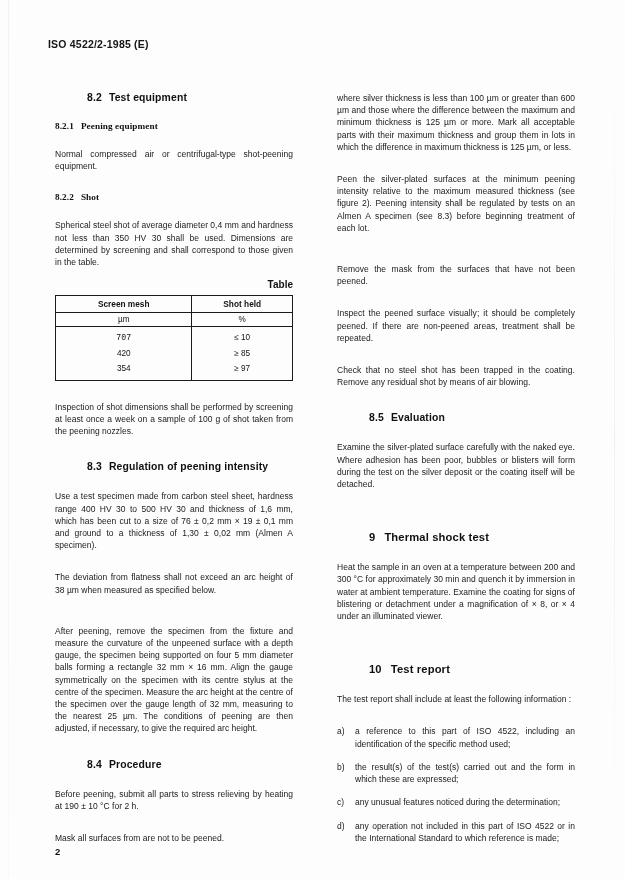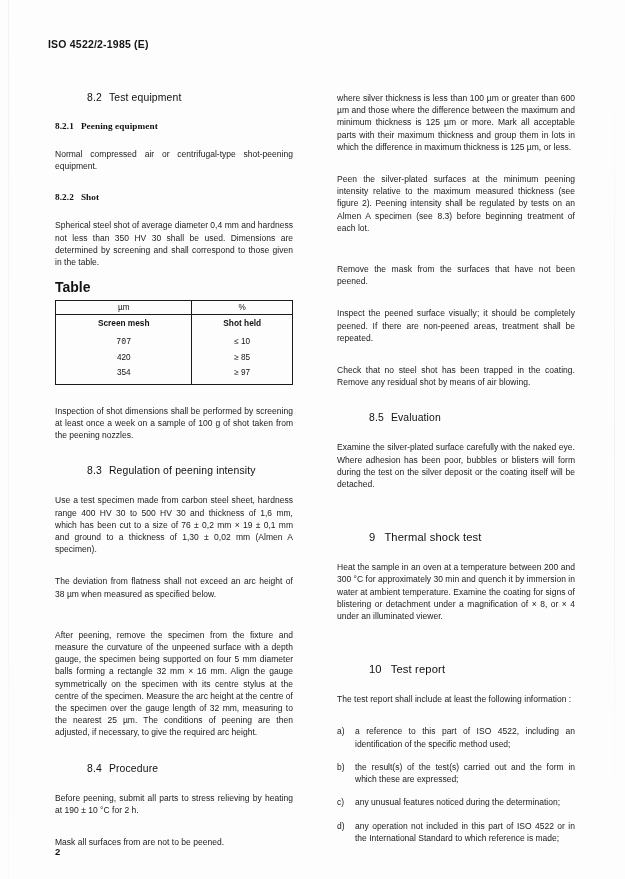--- a/index.html
+++ b/index.html
@@ -50,21 +50,21 @@
     top: 92px;
     width: 520px;
     display: flex;
     gap: 44px;
   }
   .col {
     width: 238px;
   }
   h2.sec {
     font-size: 10.4px;
-    font-weight: normal;
+    font-weight: bold;
     margin: 0 0 9px 0;
     letter-spacing: 0.15px;
     color: #101010;
     padding-left: 32px;
   }
   h3.subsec {
     font-size: 9.2px;
     font-weight: bold;
     margin: 0 0 8px 0;
     letter-spacing: 0.1px;
@@ -91,22 +91,22 @@
   }
   .gap-lg { height: 9px; }
   .gap-xl { height: 15px; }
   .gap-sec { height: 13px; }
 
   
   .table-wrap {
     margin: 4px 0 11px 0;
   }
   .table-title {
-    text-align: left;
-    font-size: 14px;
+    text-align: right;
+    font-size: 10px;
     font-weight: bold;
     margin: 4px 0 5px 0;
   }
   table.data {
     border-collapse: collapse;
     width: 100%;
     font-size: 8.2px;
   }
   table.data th, table.data td {
     text-align: center;
@@ -184,26 +184,26 @@
 
       <div class="gap-lg"></div>
 
       <p class="body">Spherical steel shot of average diameter 0,4 mm and hardness not less than 350 HV 30 shall be used. Dimensions are determined by screening and shall correspond to those given in the table.</p>
 
       <div class="table-wrap">
         <div class="table-title">Table</div>
         <table class="data">
           <tbody>
             <tr>
+              <th class="hdr tbl-outer-top tbl-border-l">Screen mesh</th>
+              <th class="hdr tbl-outer-top v-div tbl-border-r">Shot held</th>
+            </tr>
+            <tr>
               <td class="tbl-rule tbl-border-l" style="border-top:1px solid #1a1a1a;">µm</td>
               <td class="tbl-rule v-div tbl-border-r" style="border-top:1px solid #1a1a1a;">%</td>
-            </tr>
-            <tr>
-              <th class="hdr tbl-outer-top tbl-border-l">Screen mesh</th>
-              <th class="hdr tbl-outer-top v-div tbl-border-r">Shot held</th>
             </tr>
             <tr>
               <td class="num-cell tbl-border-l" style="padding-top:5px;font-family:Liberation Mono, monospace;">707</td>
               <td class="num-cell v-div tbl-border-r" style="padding-top:5px;">≤ 10</td>
             </tr>
             <tr>
               <td class="num-cell tbl-border-l">420</td>
               <td class="num-cell v-div tbl-border-r">≥ 85</td>
             </tr>
             <tr>

